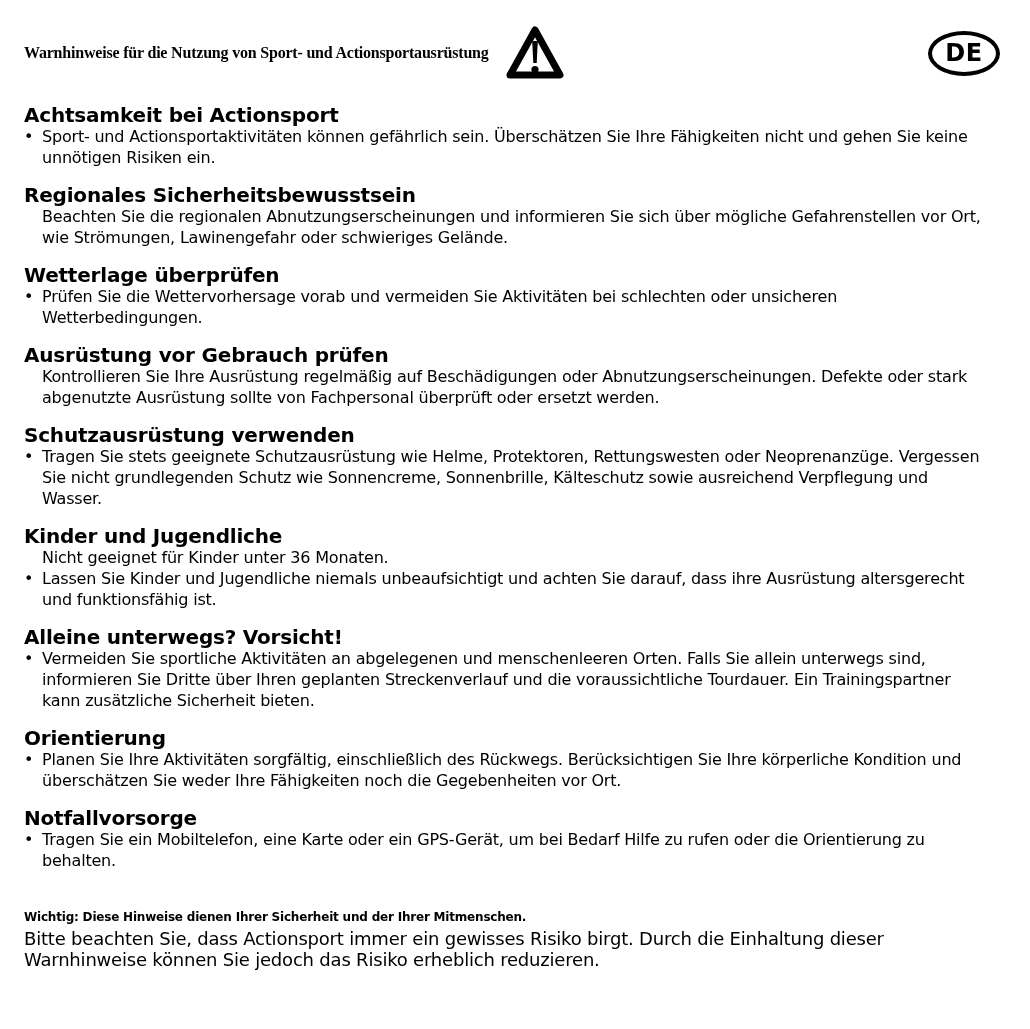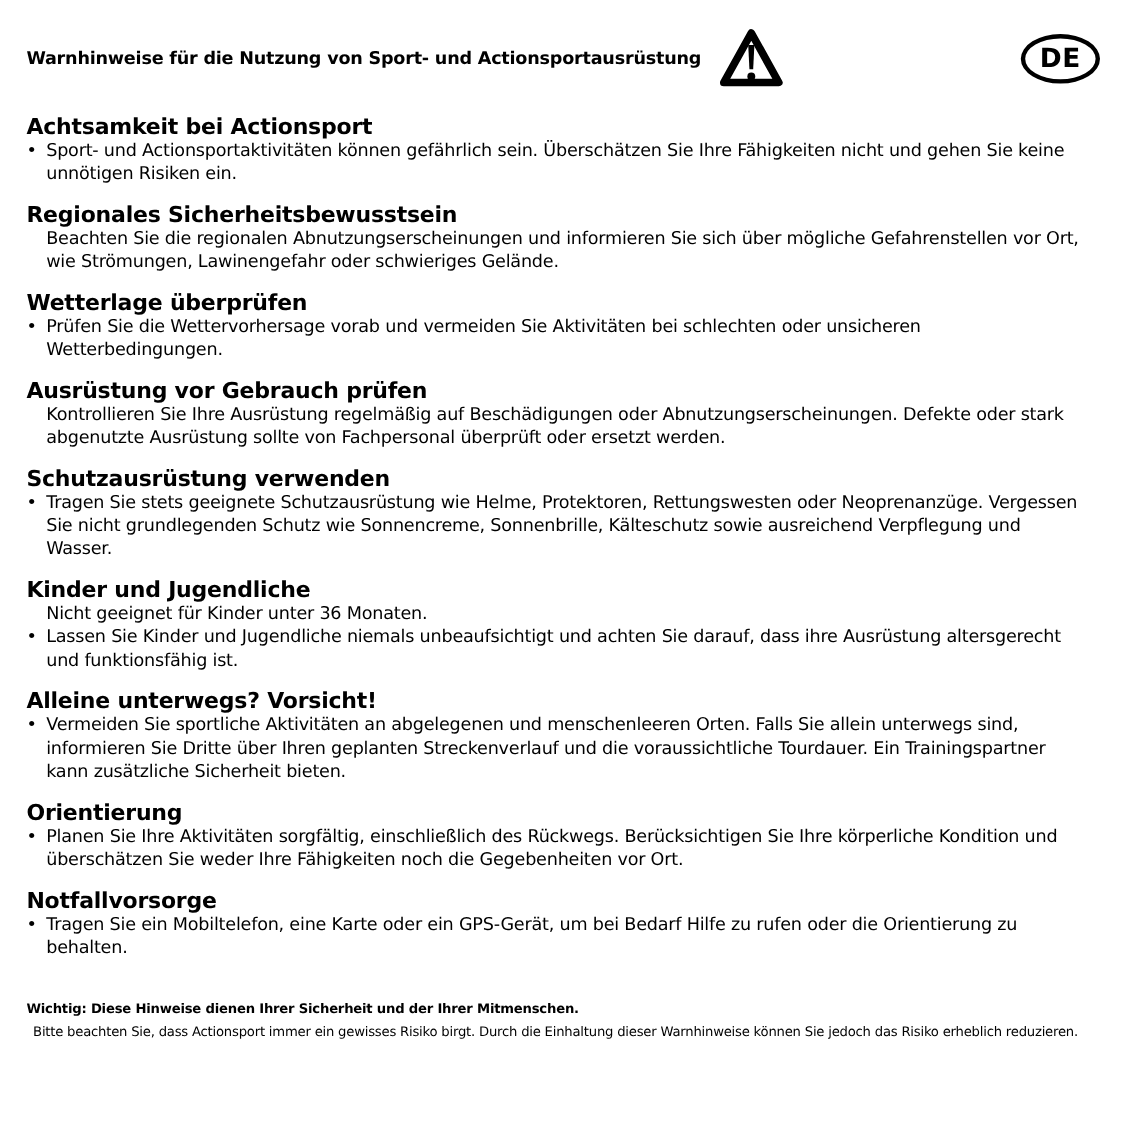--- a/index.html
+++ b/index.html
@@ -8,21 +8,21 @@
     width: 1030px;
     height: 1029px;
     overflow: hidden;
     font-family: "DejaVu Sans", "Liberation Sans", sans-serif;
     color: #000000;
   }
   .page { padding: 24px 30px 0 24px; width: 1030px; }
 
   
   .header { display: flex; align-items: center; min-height: 58px; }
-  .title { font-size: 16px; font-weight: bold; letter-spacing: -0.2px; line-height: 1.2; }
+  .title { font-size: 16px; font-weight: bold; letter-spacing: -0.2px; line-height: 1.2; font-family: Liberation Serif, serif; }
   .warn-icon { margin-left: 16px; flex: 0 0 auto; display: block; line-height: 0; }
   .lang-badge {
     margin-left: auto; flex: 0 0 auto;
     width: 72px; height: 45px;
     border: 4px solid #000000; border-radius: 50%;
     display: flex; align-items: center; justify-content: center;
     font-size: 24px; font-weight: bold; letter-spacing: 0.5px;
   }
 
   
@@ -30,21 +30,21 @@
   .section { margin-top: 17px; }
   .section:first-child { margin-top: 0; }
   .heading { font-size: 20px; font-weight: bold; line-height: 21px; letter-spacing: -0.2px; }
   .item { display: flex; align-items: flex-start; }
   .marker { flex: 0 0 18px; width: 18px; font-size: 16px; line-height: 21px; }
   .item-text { flex: 1 1 auto; font-size: 16px; line-height: 21px; letter-spacing: -0.2px; }
 
   
   .footer { margin-top: 36px; max-width: 962px; }
   .footer-bold { font-size: 12px; font-weight: bold; line-height: 21px; letter-spacing: -0.2px; }
-  .footer-text { font-size: 12px; line-height: 21px; letter-spacing: -0.2px; text-align: center; }
+  .footer-text { font-size: 18px; line-height: 21px; letter-spacing: -0.2px; }
 </style>
 </head>
 <body>
 
 <div class="page">
 
   <div class="header">
     <h1 class="title">Warnhinweise für die Nutzung von Sport- und Actionsportausrüstung</h1>
     <span class="warn-icon">
       <svg width="60" height="58" viewBox="0 0 60 58" aria-hidden="true">

